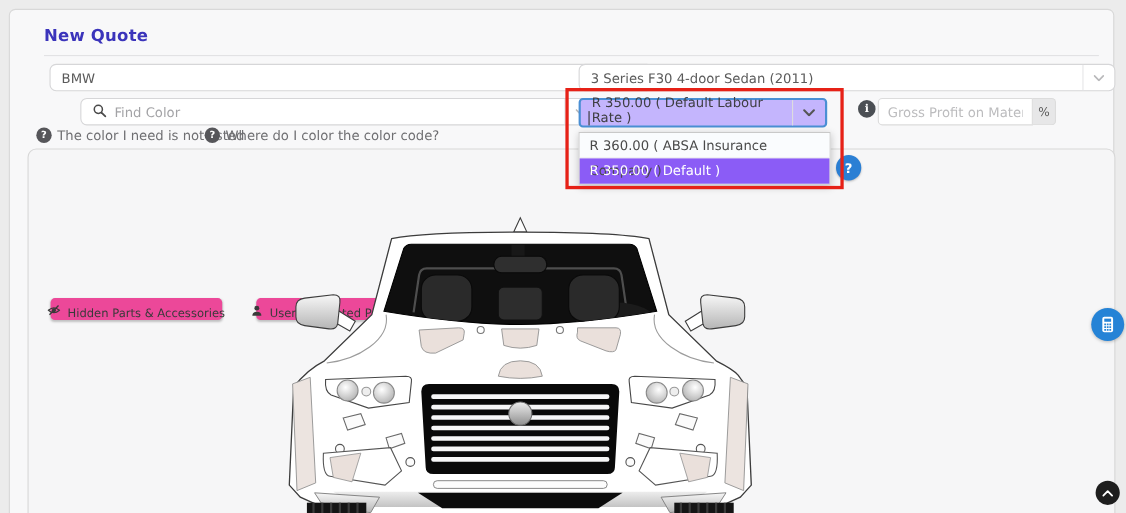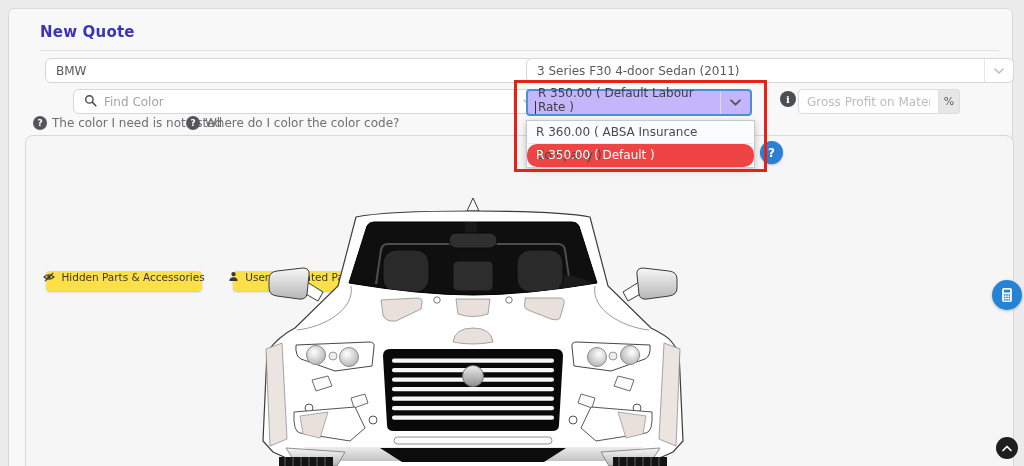--- a/index.html
+++ b/index.html
@@ -34,22 +34,22 @@
   #percent-suffix{left:930px;top:80px;width:21px;height:25px;position:absolute;
     background:#e7e7e8;border:1px solid #dcdcdc;border-left:none;border-radius:0 4px 4px 0;
     display:flex;align-items:center;justify-content:center;font-size:11px;color:#5c5c5c;}
   .help-link{position:absolute;top:107px;display:flex;align-items:center;gap:5px;
     font-size:12px;color:#6f6f72;cursor:pointer;}
   .help-q{width:14px;height:14px;border-radius:50%;background:#56565a;color:#fff;
     font-size:9px;font-weight:bold;display:flex;align-items:center;justify-content:center;}
   #help-1{left:24px;} #help-2{left:177px;}
   #vehicle-panel{position:absolute;left:16px;top:126px;width:989px;height:344px;
     background:#f6f6f7;border:1px solid #d8d8d8;border-radius:8px 8px 0 0;}
-  .gray-btn{position:absolute;top:135px;height:20px;background:#fde047;border:none;
-    border-radius:4px;display:flex;align-items:flex-start;gap:6px;padding:0 13px;
+  .gray-btn{position:absolute;top:135px;height:20px;background:#ec4899;border:none;
+    border-radius:4px;display:flex;align-items:flex-end;gap:6px;padding:0 13px;
     font-size:10.5px;color:#3a3a3a;cursor:pointer;box-shadow:0 1px 2px rgba(0,0,0,.22);
     font-family:inherit;white-space:nowrap;}
   #btn-hidden-parts{left:20px;width:156px;justify-content:center;}
   #btn-user-parts{left:207px;width:120px;justify-content:center;}
   #front-badge{position:absolute;left:466px;top:136px;background:#2a2a2a;color:#fff;
     font-size:11px;font-weight:600;border-radius:3px;padding:2px 8px;}
   #q-circle{position:absolute;left:751px;top:132px;width:23px;height:23px;border-radius:50%;
     background:#2b7fd4;color:#fff;font-weight:bold;font-size:12px;display:flex;
     align-items:center;justify-content:center;z-index:5;cursor:pointer;
     box-shadow:0 1px 2px rgba(0,0,0,.25);}
@@ -57,21 +57,21 @@
     background:#2583d6;display:flex;align-items:center;justify-content:center;border:none;
     cursor:pointer;box-shadow:0 1px 3px rgba(0,0,0,.25);}
   .nav-circle{position:absolute;left:970px;width:22px;height:22px;border-radius:50%;
     background:#1e1e1e;display:flex;align-items:center;justify-content:center;border:none;
     cursor:pointer;}
   #scroll-up{top:301px;}
   #rate-menu{position:absolute;left:517px;top:111px;width:229px;background:#fff;
     border:1px solid #c9c9c9;box-shadow:0 2px 7px rgba(0,0,0,.22);z-index:20;}
   .rate-option{height:23px;line-height:23px;padding-left:9px;font-size:12px;cursor:pointer;}
   .rate-option.hover{background:#fafcfe;color:#4a4a4a;border-bottom:1px solid #ececee;}
-  .rate-option.selected{background:#ef4444;color:#fff;border-radius:10px;}
+  .rate-option.selected{background:#8b5cf6;color:#fff;}
   #annotation-box{position:absolute;left:505px;top:71px;width:253px;height:92px;
     border:3px solid #e62117;z-index:40;pointer-events:none;}
   #car-diagram{position:absolute;left:246px;top:180px;width:436px;height:286px;cursor:pointer;}
 </style>
 </head>
 <body>
 
 <div id="card">
   <div id="page-title">New Quote</div>
   <div id="title-divider"></div>

